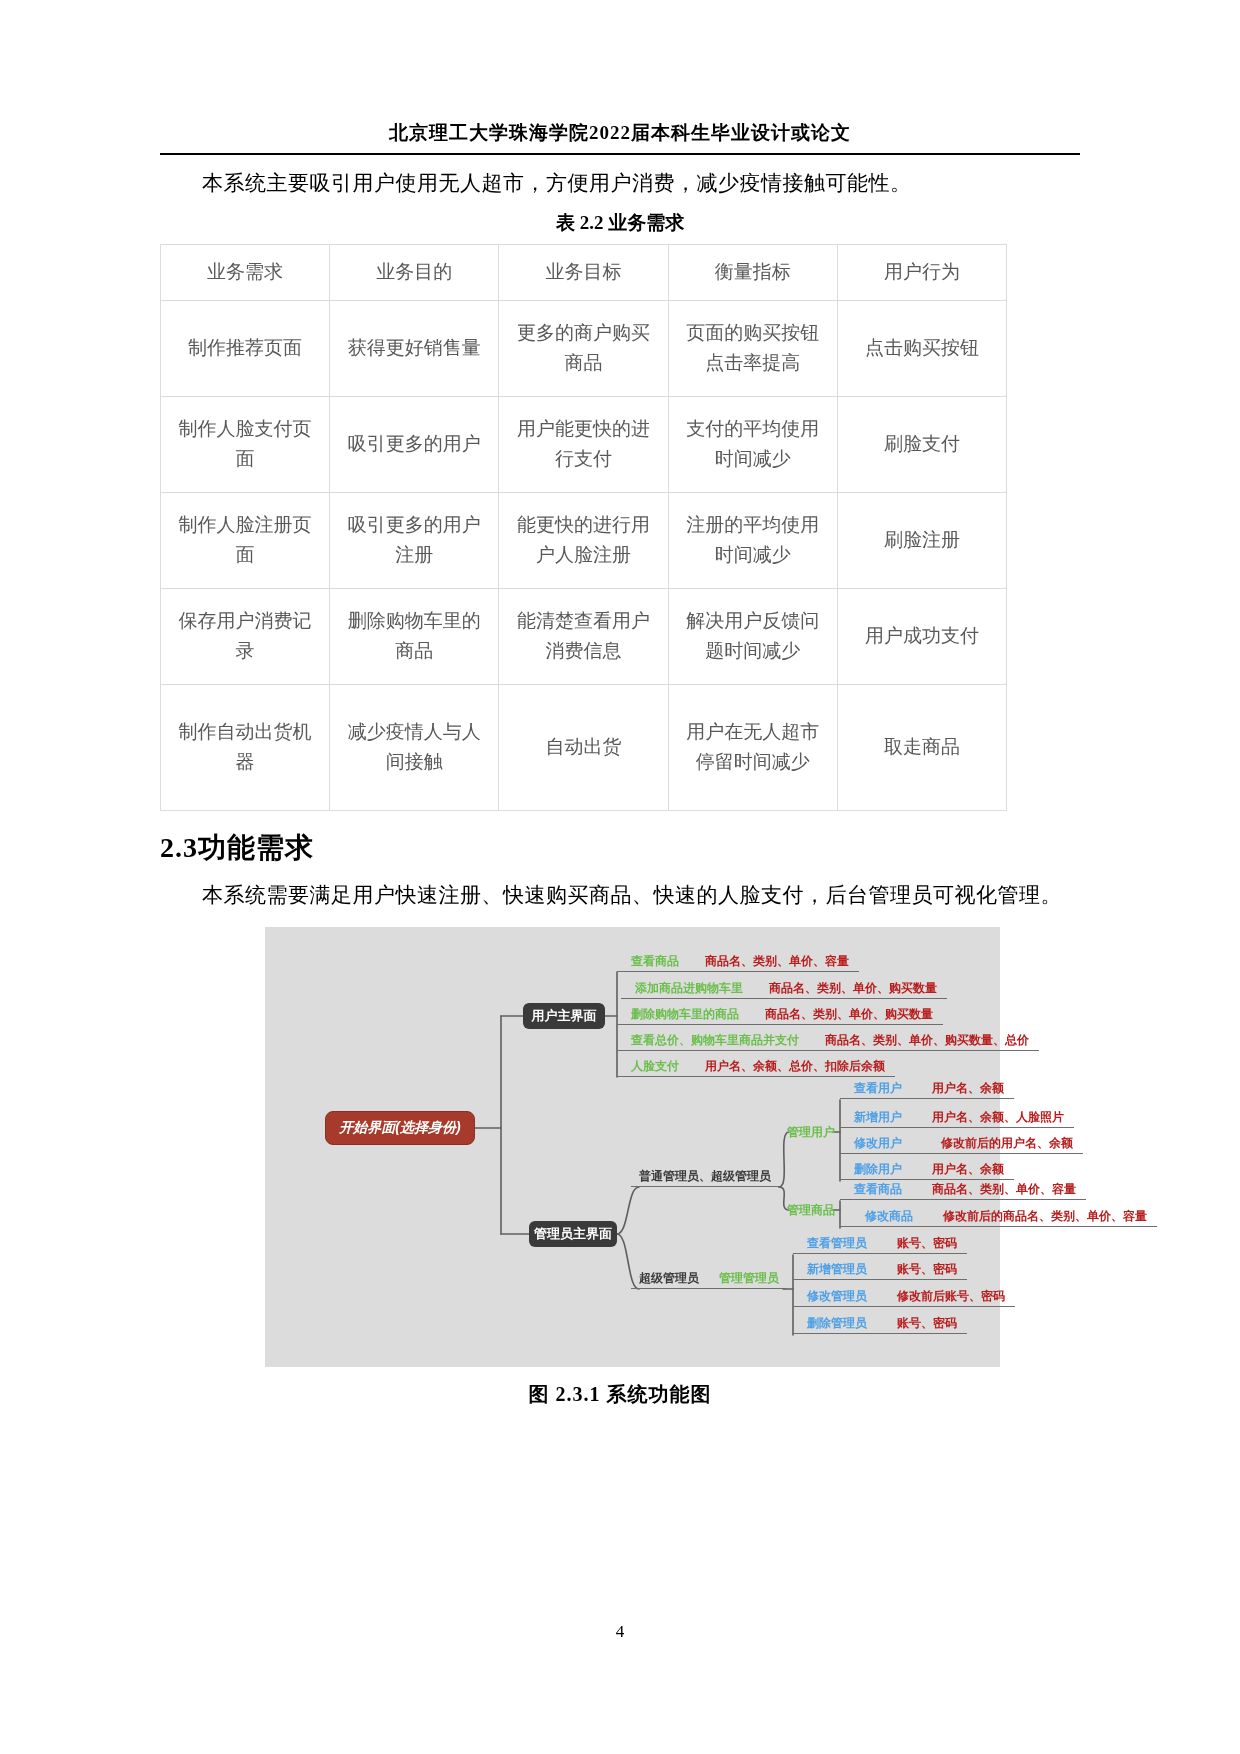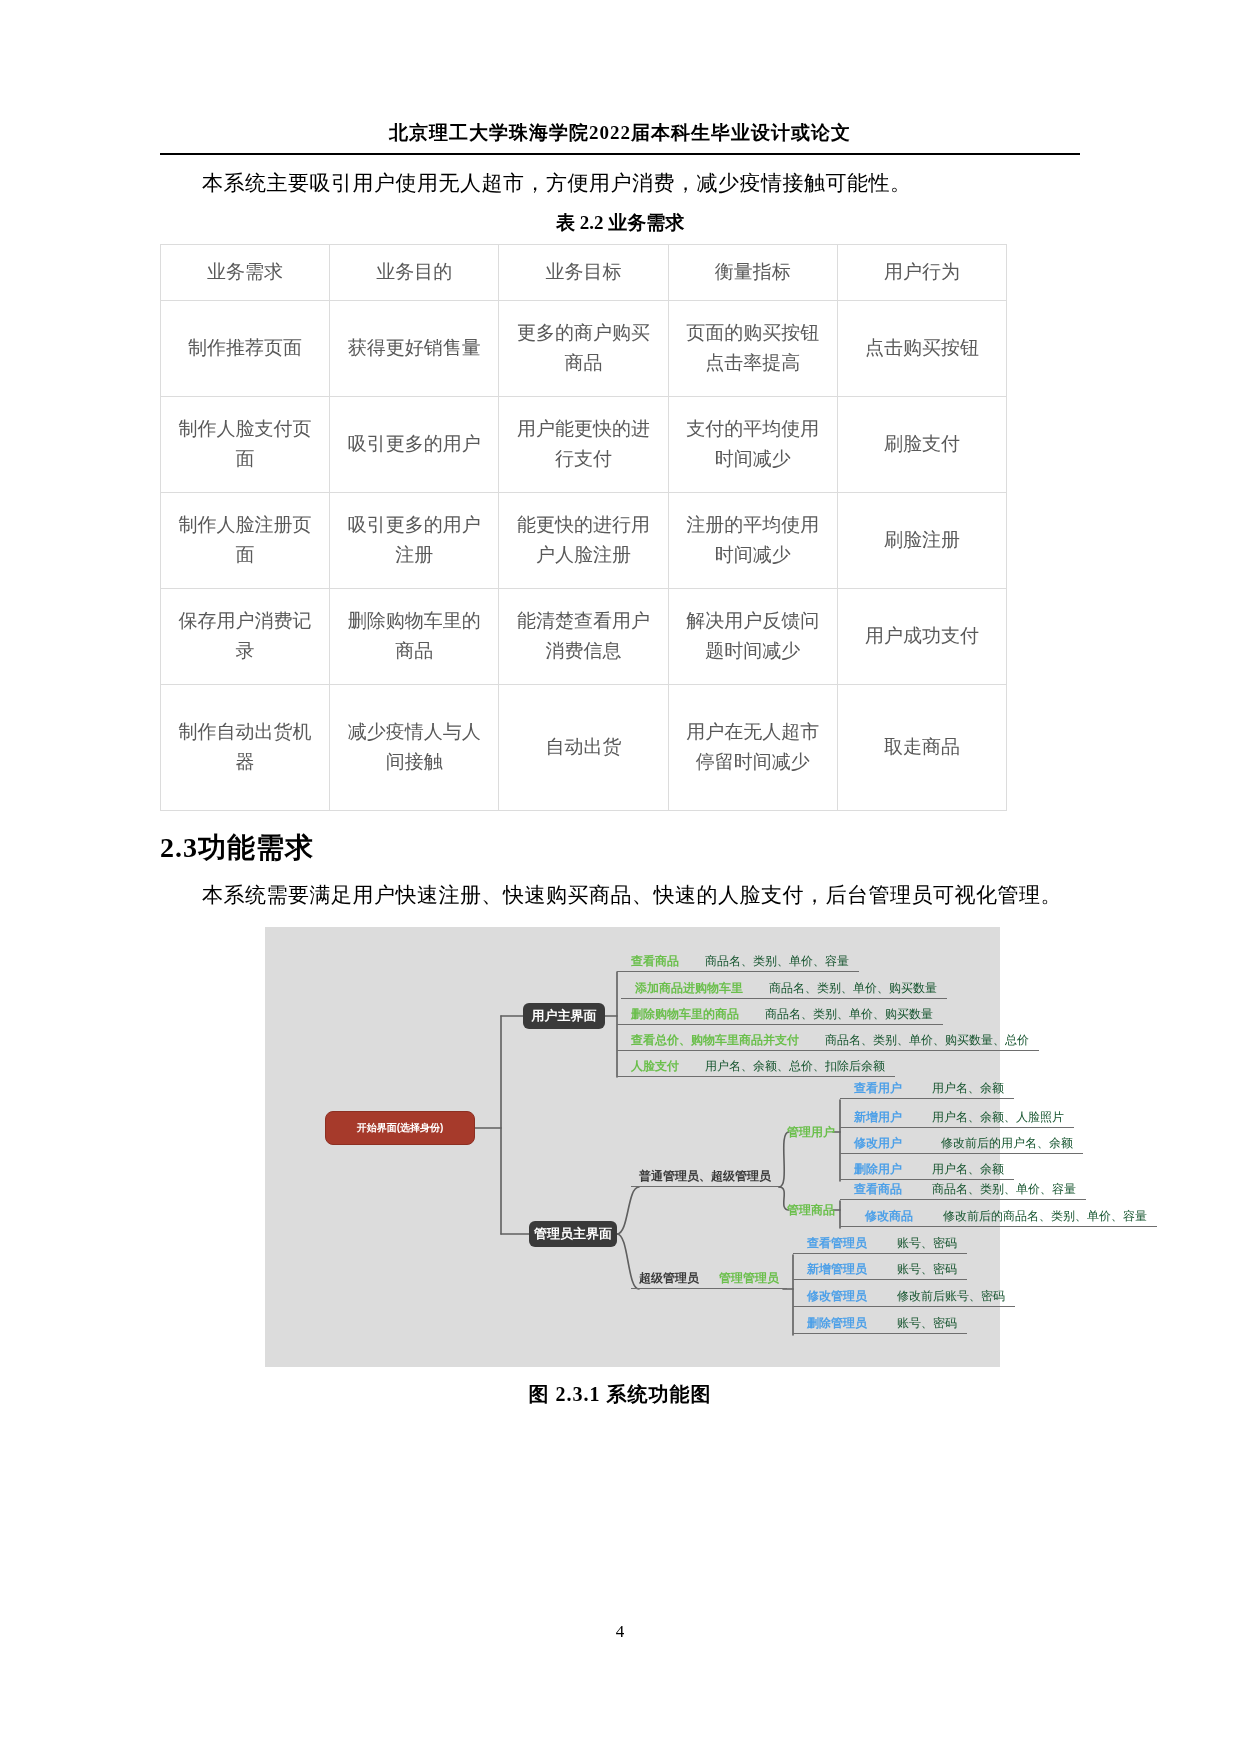--- a/index.html
+++ b/index.html
@@ -34,34 +34,34 @@
   .mindmap {
     position:relative; margin-left:105px; width:735px; height:440px; background:#dcdcdc;
     font-family:"Liberation Sans","DejaVu Sans",sans-serif;
   }
   .mindmap svg { position:absolute; left:0; top:0; }
 
   .mm-box {
     position:absolute; display:flex; align-items:center; justify-content:center;
     color:#fff; font-weight:bold; border-radius:6px; white-space:nowrap;
   }
-  .mm-root { background:#a63a2b; font-size:10px; border:1px solid #8d2f22; border-radius:8px; }
+  .mm-root { background:#a63a2b; font-size:14px; border:1px solid #8d2f22; border-radius:8px;font-style:italic; }
   .mm-dark { background:#3a3a3a; font-size:13px; }
 
   .leaf {
     position:absolute; display:flex; align-items:flex-end; gap:26px;
     font-size:12px; font-weight:600; white-space:nowrap;
     height:18px; line-height:16px;
     padding:0 10px 2px 14px; border-bottom:1.5px solid #6e6e6e;
   }
   .mm-text { position:absolute; font-size:12px; font-weight:600; white-space:nowrap; height:16px; line-height:16px; }
   .mm-under { border-bottom:1.5px solid #6e6e6e; padding:0 8px 3px 8px; height:19px; display:flex; gap:20px; }
   .g { color:#6abf4b; }
   .b { color:#4da0e8; }
-  .p { color:#14532d; font-weight:400; }
+  .p { color:#b91c1c; font-weight:700; }
   .k { color:#3a3a3a; }
 
   .fig-caption { text-align:center; font-size:20px; font-weight:bold; margin-top:14px; letter-spacing:1px; }
 
   .page-num { position:absolute; top:1622px; left:0; width:100%; text-align:center; font-size:17px; }
 </style>
 </head>
 <body>
 
 <div class="content">

